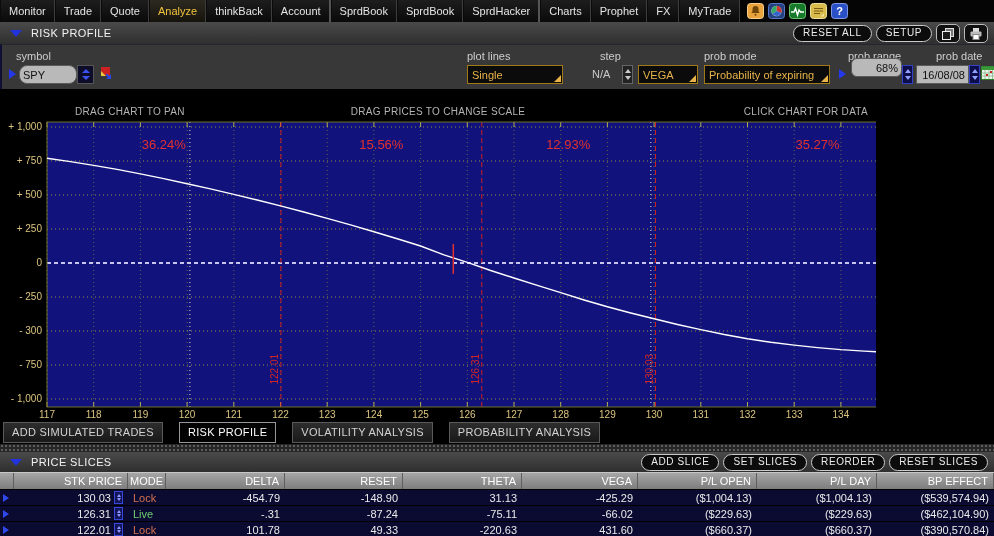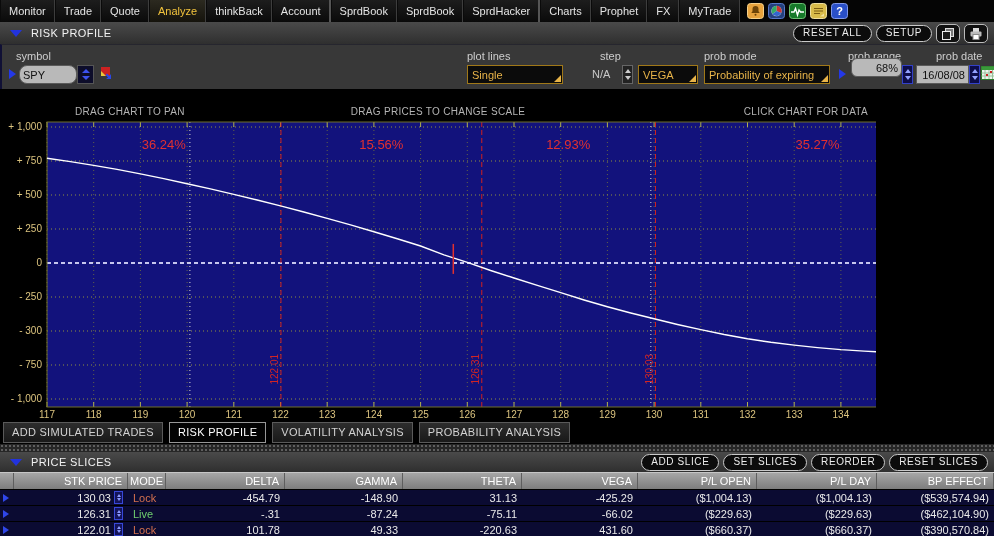--- a/index.html
+++ b/index.html
@@ -67,21 +67,21 @@
   .chart-hint{position:absolute;top:1px;color:#b4b4b4;font-size:10px;letter-spacing:0.3px;}
   #chart-svg{position:absolute;left:0;top:0;}
   .ylabel{position:absolute;left:0;width:42px;text-align:right;color:#dcc47f;font-size:10px;}
   .xlabel{position:absolute;top:304px;width:34px;text-align:center;color:#dcc47f;font-size:10px;}
   .pct{position:absolute;top:32px;transform:translateX(-50%);color:#e23030;font-size:13px;}
   .slice-lbl{position:absolute;width:44px;height:11px;transform:rotate(-90deg);
              color:#d02525;font-size:10px;text-align:left;}
 
   
   .antabs{position:absolute;top:418px;left:0;width:994px;height:26px;background:#000;
-          display:flex;align-items:center;padding-top:3px;box-sizing:border-box;gap:3px;}
+          display:flex;align-items:center;padding-top:3px;box-sizing:border-box;gap:13px;}
   .antab{margin-left:3px;border:1px solid #5a5a5a;background:linear-gradient(#2d2d2d,#191919);
          color:#d2d2d2;padding:3px 8px 4px;letter-spacing:0.3px;white-space:nowrap;}
   .antab.active{background:#030303;border-color:#979797;color:#fff;}
 
   .splitter{position:absolute;top:444px;left:0;width:994px;height:8px;background-color:#262626;
             background-image:radial-gradient(#5f5f5f 1px,transparent 1px);background-size:4px 4px;}
 
   
   .ps-table{position:absolute;top:472px;left:0;width:994px;}
   .ps-head{display:flex;height:17px;background:linear-gradient(#a6a6a6,#7d7d7d);
@@ -379,21 +379,21 @@
     <button class="pill">RESET SLICES</button>
   </div>
 </div>
 
 <div class="ps-table">
   <div class="ps-head">
     <div class="cell c0"></div>
     <div class="cell c1">STK PRICE</div>
     <div class="cell c2 ctr">MODE</div>
     <div class="cell c3">DELTA</div>
-    <div class="cell c4">GAMMA</div>
+    <div class="cell c4">RESET</div>
     <div class="cell c5">THETA</div>
     <div class="cell c6">VEGA</div>
     <div class="cell c7">P/L OPEN</div>
     <div class="cell c8">P/L DAY</div>
     <div class="cell c9">BP EFFECT</div>
   </div>
 
   <div class="ps-row">
     <div class="cell c0">
         <span class="row-arrow"></span>

